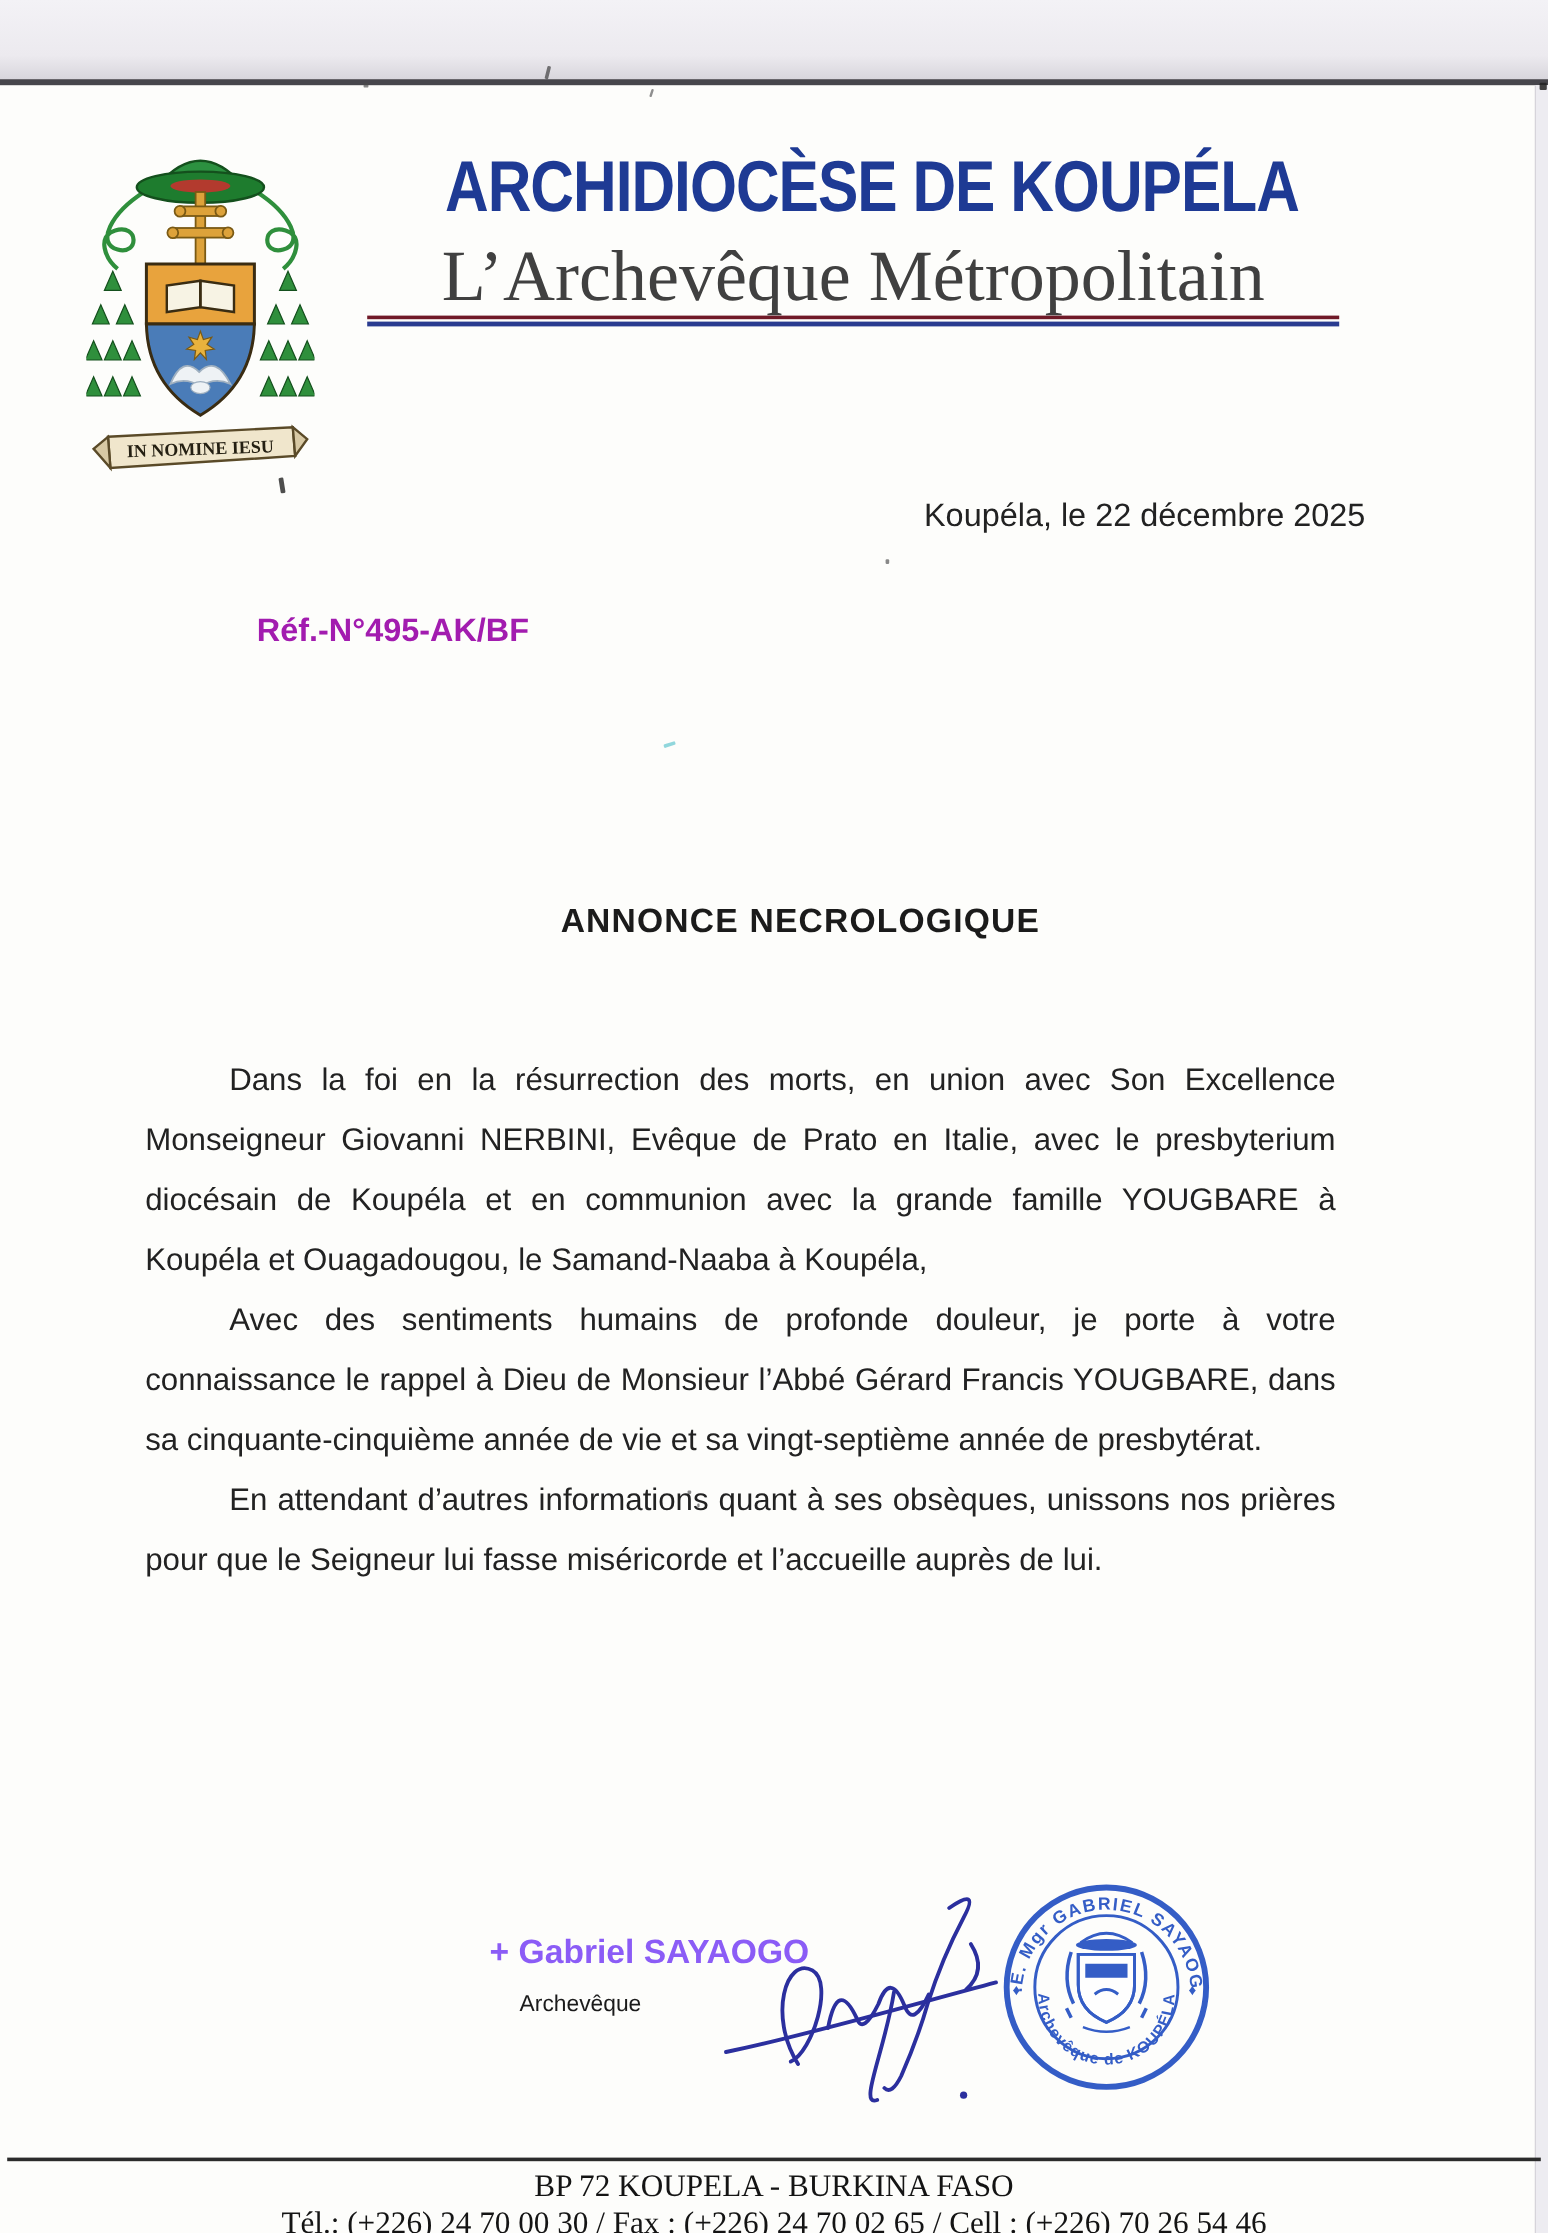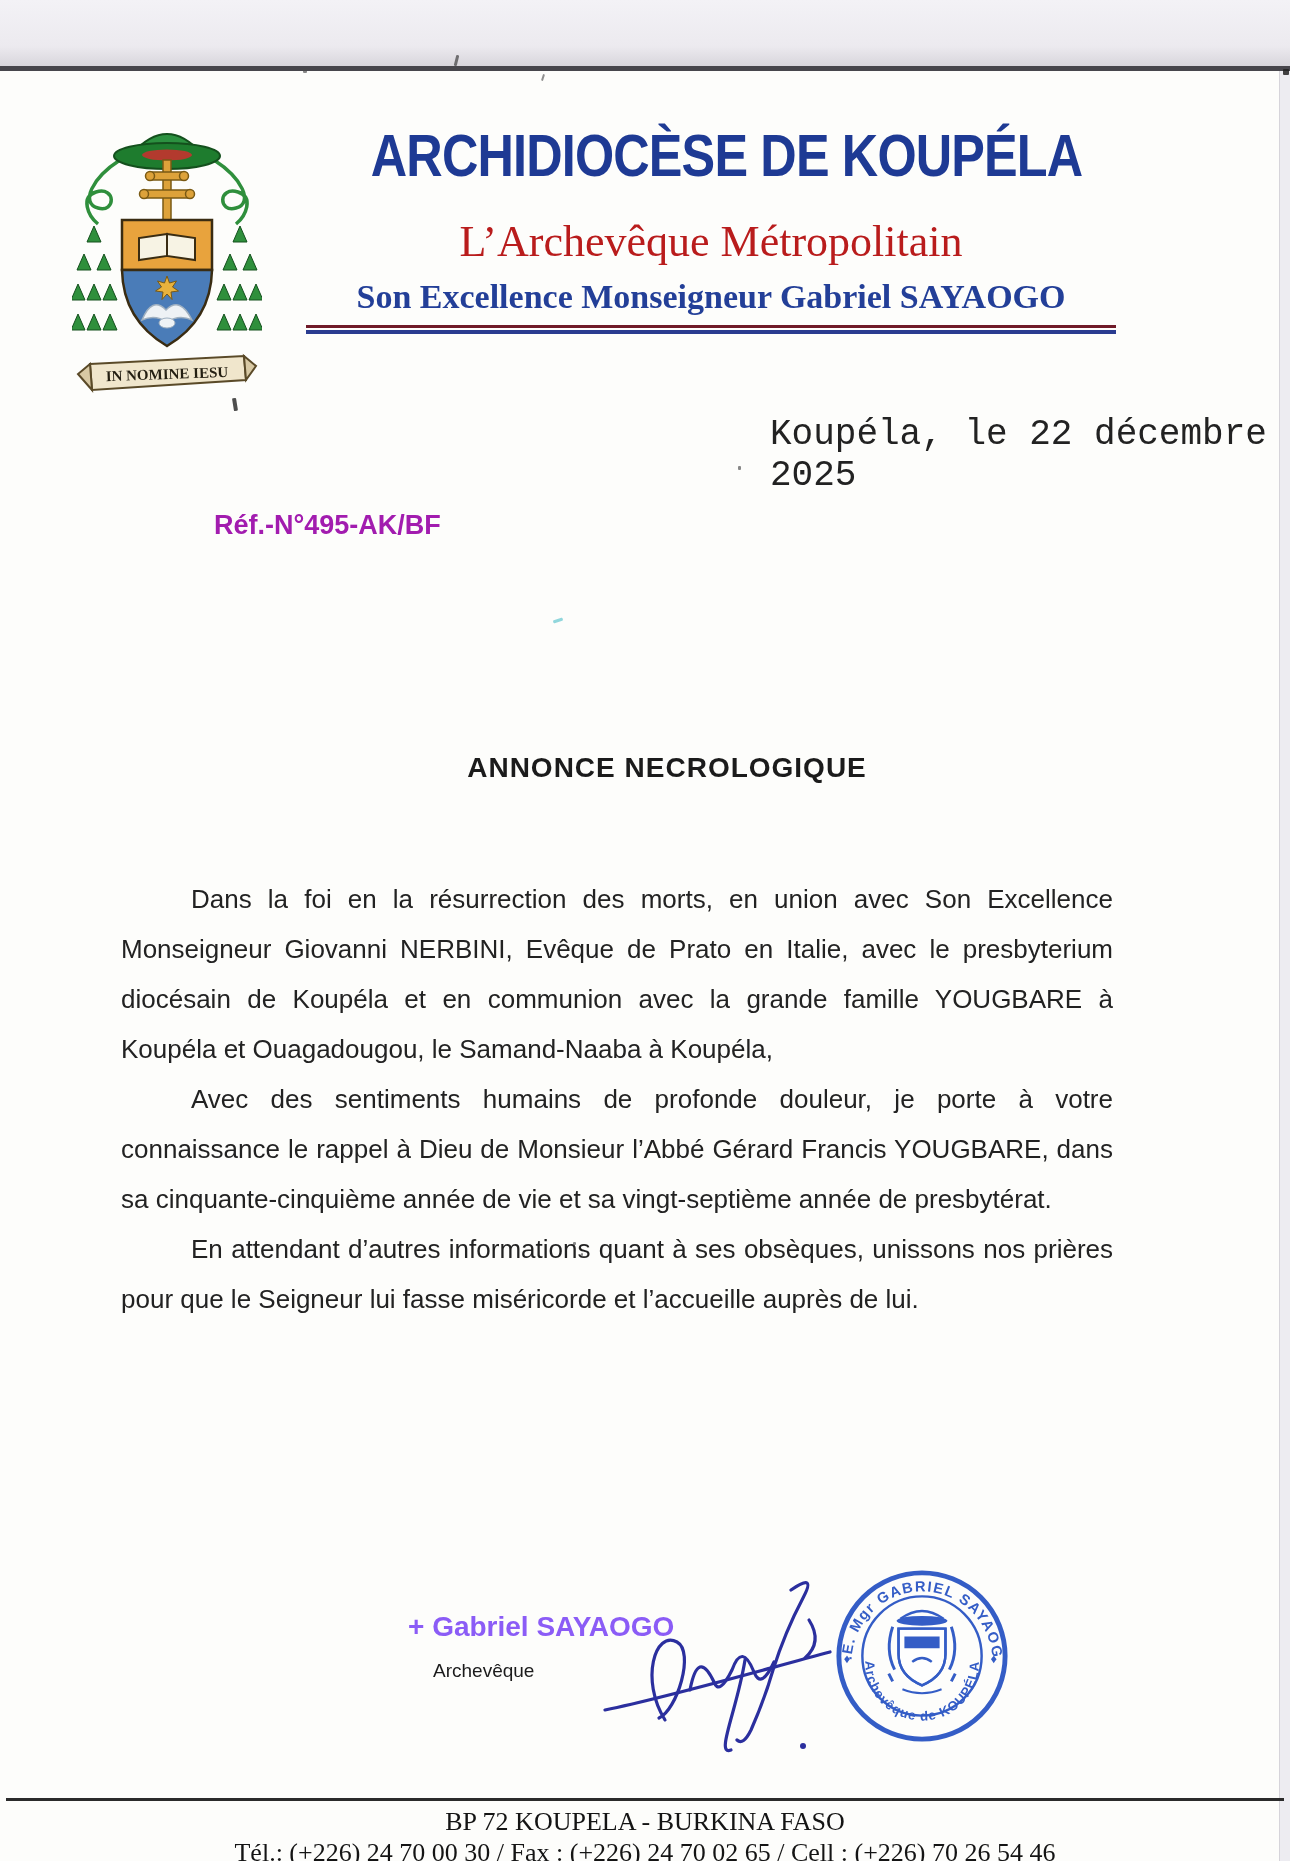--- a/index.html
+++ b/index.html
@@ -20,33 +20,33 @@
   }
   
   .crest{position:absolute;left:72px;top:108px;width:190px;height:290px;}
   .head-text{position:absolute;left:306px;top:122px;width:810px;text-align:center;}
   .org-title{
     font-size:60px;font-weight:900;color:#1e3a94;line-height:68px;
     transform:scaleX(.84);transform-origin:center;white-space:nowrap;
     letter-spacing:-1px;
   }
   .subtitle{
-    font-family:"Liberation Serif",serif;font-size:44px;color:#b91c1c;
-    margin-top:28px;line-height:48px;
+    font-family:"Liberation Serif",serif;font-size:60px;color:#404040;
+    margin-top:16px;line-height:48px;
   }
   .excellence{
     font-family:"Liberation Serif",serif;font-size:34px;font-weight:bold;
     color:#233f98;margin-top:12px;line-height:38px;
   }
   .rules{margin-top:9px;}
   .rule-red{height:3px;background:#701a28;}
   .rule-gap{height:2px;}
   .rule-blue{height:4px;background:#2a3c90;}
   
-  .dateline{position:absolute;left:770px;top:414px;font-size:36px;color:#222;font-family:Liberation Mono, monospace;}
+  .dateline{position:absolute;left:770px;top:414px;font-size:27px;color:#222;}
   .reference{position:absolute;left:214px;top:510px;font-size:27px;font-weight:bold;color:#a21caf;}
   
   .doc-title{
     position:absolute;left:0;top:752px;width:1254px;text-align:center;
     font-size:28px;font-weight:bold;letter-spacing:1px;color:#1b1b1b;margin-left:40px;
   }
   .body-text{
     position:absolute;left:121px;top:874px;width:992px;
     font-size:26px;line-height:50px;text-align:justify;color:#222;
   }
@@ -149,21 +149,20 @@
       <path d="M18,256 L172,248 L174,272 L20,282 z" fill="#f0e6cc" stroke="#5a4a28" stroke-width="2"></path>
       <path d="M18,256 L6,266 L20,282 z" fill="#d8c9a4" stroke="#5a4a28" stroke-width="2"></path>
       <path d="M172,248 L184,258 L174,272 z" fill="#d8c9a4" stroke="#5a4a28" stroke-width="2"></path>
       <text x="95" y="271" transform="rotate(-2 95 268)" text-anchor="middle" font-family="Liberation Serif,serif" font-size="15" font-weight="bold" fill="#241f12">IN NOMINE IESU</text>
     </g>
   </svg>
 
   <div class="head-text">
     <div class="org-title">ARCHIDIOCÈSE DE KOUPÉLA</div>
     <div class="subtitle">L’Archevêque Métropolitain</div>
-    <div class="excellence">Son Excellence Monseigneur Gabriel SAYAOGO</div>
     <div class="rules">
       <div class="rule-red"></div>
       <div class="rule-gap"></div>
       <div class="rule-blue"></div>
     </div>
   </div>
 
   <div class="dateline">Koupéla, le 22 décembre 2025</div>
   <div class="reference">Réf.-N°495-AK/BF</div>
 

